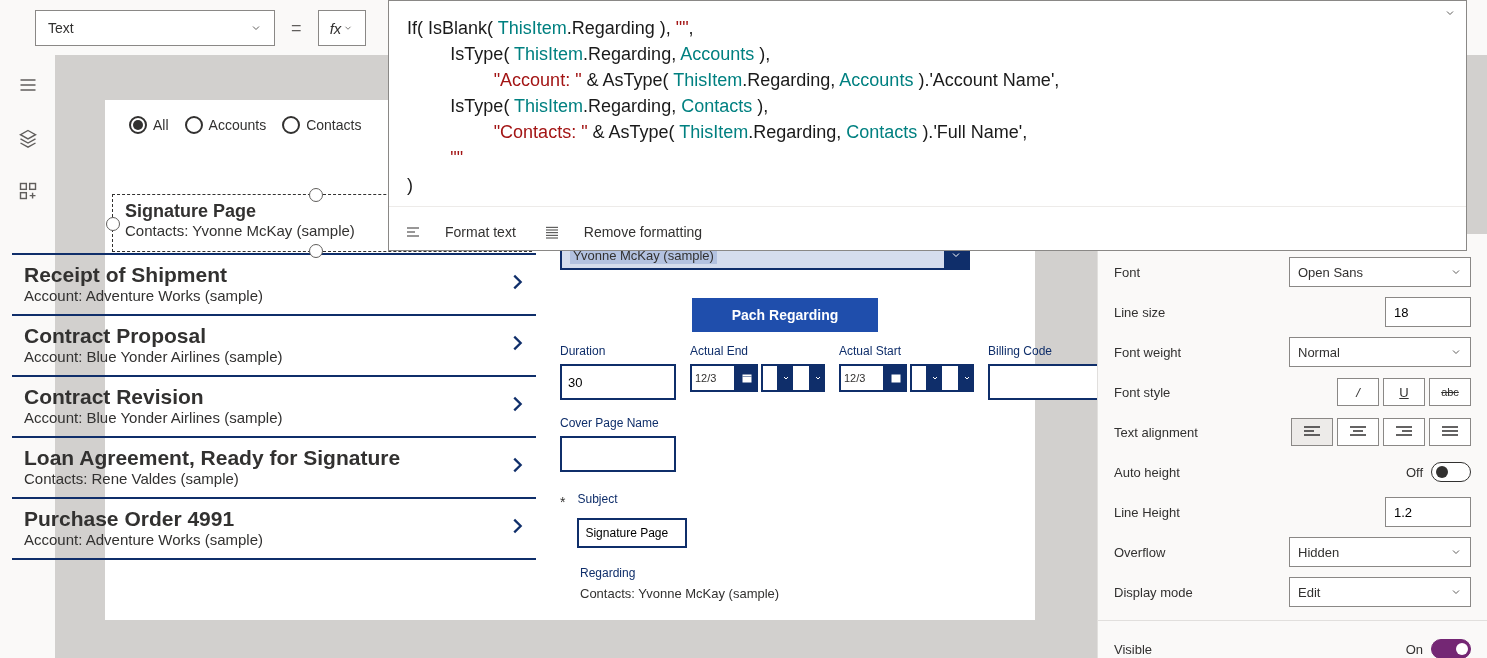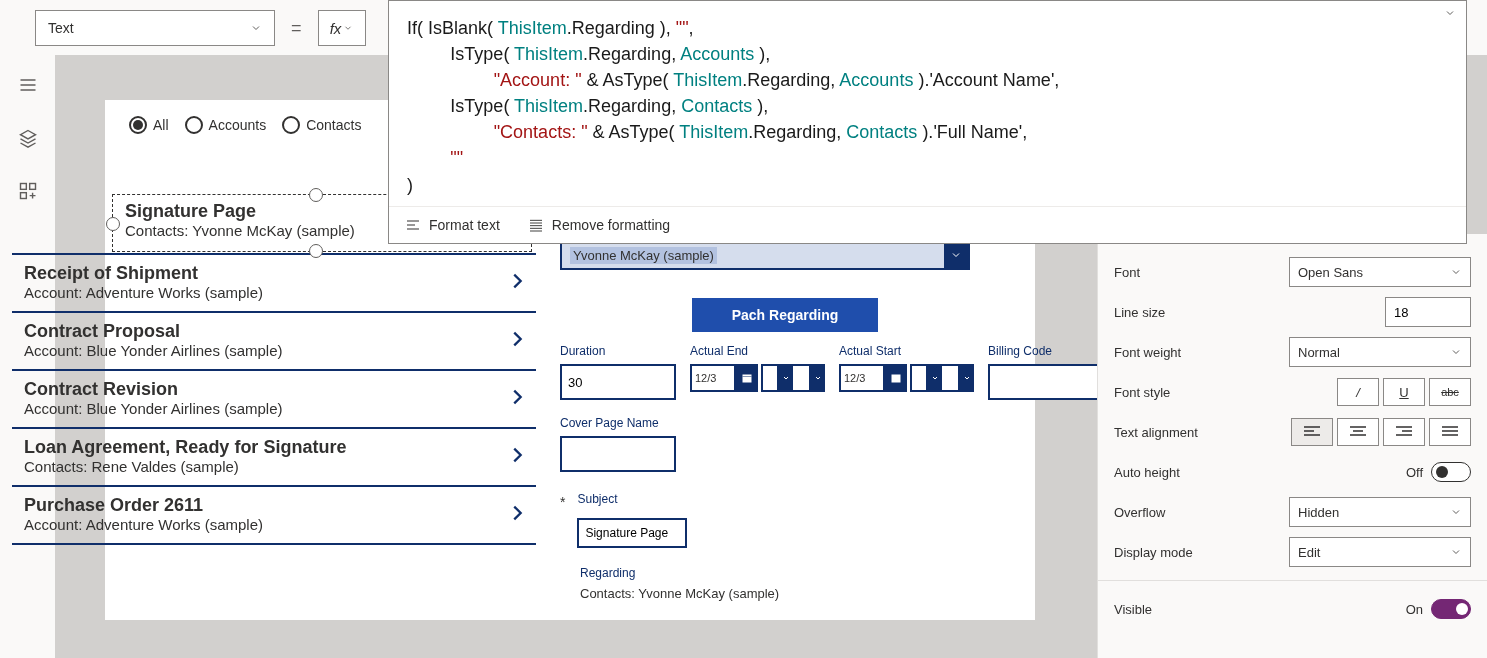--- a/index.html
+++ b/index.html
@@ -21,40 +21,40 @@
     .formula-editor { position: absolute; left: 388px; top: 0; right: 20px; background: #fff; border: 1px solid #8a8886; z-index: 10; }
     .formula-text { padding: 14px 18px 8px; font-family: Consolas, monospace; font-size: 18px; line-height: 1.45; white-space: pre; }
     .tok-fn   { color: #1a1a1a; }
     .tok-id   { color: #008080; }
     .tok-prop { color: #1a1a1a; }
     .tok-type { color: #008080; }
     .tok-str  { color: #a31515; }
     .tok-paren{ color: #1a1a1a; }
     .tok-op   { color: #1a1a1a; }
     .formula-toolbar { display: flex; align-items: center; gap: 28px; padding: 10px 16px; border-top: 1px solid #edebe9; }
-    .formula-toolbar-btn { display: flex; align-items: flex-start; gap: 8px; color: #323130; font-size: 14px; cursor: pointer; }
+    .formula-toolbar-btn { display: flex; align-items: flex-start; gap: 24px; color: #323130; font-size: 14px; cursor: pointer; margin-top: 7px; }
     .formula-toolbar-btn svg { width: 16px; height: 16px; }
     .formula-expand { position: absolute; top: 6px; right: 10px; }
 
     
     .help-icon { position: absolute; top: 86px; right: 18px; width: 20px; height: 20px; border: 1px solid #605e5c; border-radius: 50%; display: flex; align-items: center; justify-content: center; font-size: 13px; color: #605e5c; }
 
     
     .canvas-bg { position: absolute; left: 55px; right: 0; top: 55px; bottom: 0; background: #d2d0ce; }
     .app-canvas { position: absolute; left: 105px; top: 100px; width: 930px; height: 520px; background: #fff; }
 
     .filter-row { display: flex; align-items: center; gap: 16px; padding: 16px 24px 14px; }
     .radio-opt { display: flex; align-items: center; gap: 6px; font-size: 14px; color: #323130; }
     .radio-outer { width: 18px; height: 18px; border: 2px solid #323130; border-radius: 50%; display: flex; align-items: center; justify-content: center; }
     .radio-inner { width: 10px; height: 10px; background: #323130; border-radius: 50%; }
 
     .list-area { position: absolute; left: 12px; top: 195px; width: 524px; }
     .list-item { border-bottom: 2px solid #0f2e6a; padding: 8px 8px 10px 12px; display: flex; justify-content: space-between; align-items: center; }
     .list-item .titles { flex: 1; }
-    .list-item .t1 { font-size: 18px; font-weight: 600; color: #323130; }
+    .list-item .t1 { font-size: 21px; font-weight: 600; color: #323130; }
     .list-item .t2 { font-size: 15px; color: #323130; }
     .chevron-r svg { width: 22px; height: 22px; stroke: #0f2e6a; fill: none; stroke-width: 2.5; }
 
     
     .selected-wrap { position: absolute; left: 112px; top: 194px; width: 420px; height: 58px; border: 1.5px dashed #323130; z-index: 5; background: rgba(255,255,255,0.0); }
     .selected-wrap .t1 { font-size: 18px; font-weight: 600; padding: 6px 12px 0; }
     .selected-wrap .t2 { font-size: 15px; padding: 0 12px 6px; }
     .sel-handle { position: absolute; width: 14px; height: 14px; background: #fff; border: 1px solid #605e5c; border-radius: 50%; }
     .list-firstgap { height: 60px; border-bottom: 2px solid #0f2e6a; }
 
@@ -230,21 +230,21 @@
     <div class="titles">
         <div class="t1">Loan Agreement, Ready for Signature</div>
         <div class="t2">Contacts: Rene Valdes (sample)</div>
       </div>
     <span class="chevron-r"><svg viewBox="0 0 24 24">
           <path d="M9 5l7 7-7 7"></path>
         </svg></span>
   </div>
   <div class="list-item">
     <div class="titles">
-        <div class="t1">Purchase Order 2611</div>
+        <div class="t1">Purchase Order 4991</div>
         <div class="t2">Account: Adventure Works (sample)</div>
       </div>
     <span class="chevron-r"><svg viewBox="0 0 24 24">
           <path d="M9 5l7 7-7 7"></path>
         </svg></span>
   </div>
 </div>
 
 <div class="detail">
   <div class="detail-dropdown">
@@ -406,20 +406,24 @@
   <div class="prop-row">
     <span>Auto height</span>
     <div class="toggle">
       <span>Off</span>
       <div class="toggle-track">
           <div class="toggle-knob"></div>
         </div>
     </div>
   </div>
   <div class="prop-row">
+    <span>Line Height</span>
+    <input class="prop-input-num" value="1.2" style="">
+  </div>
+  <div class="prop-row">
     <span>Overflow</span>
     <div class="prop-dd">
         <span>Hidden</span>
         <svg viewBox="0 0 24 24">
           <path d="M6 9l6 6 6-6" stroke-width="2"></path>
         </svg>
       </div>
   </div>
   <div class="prop-row">
     <span>Display mode</span>

